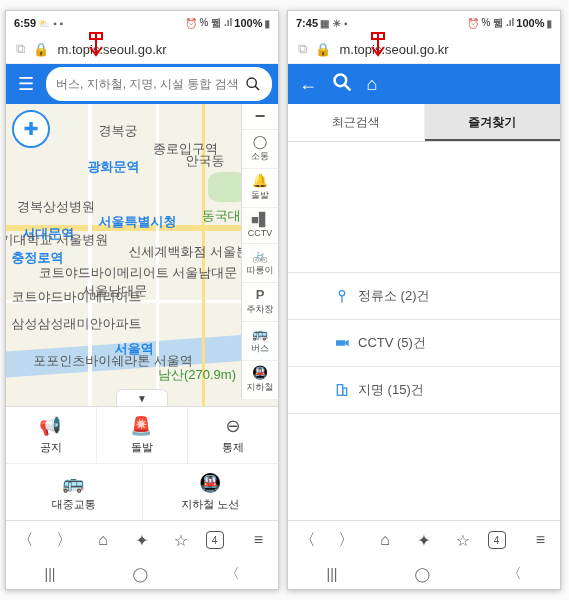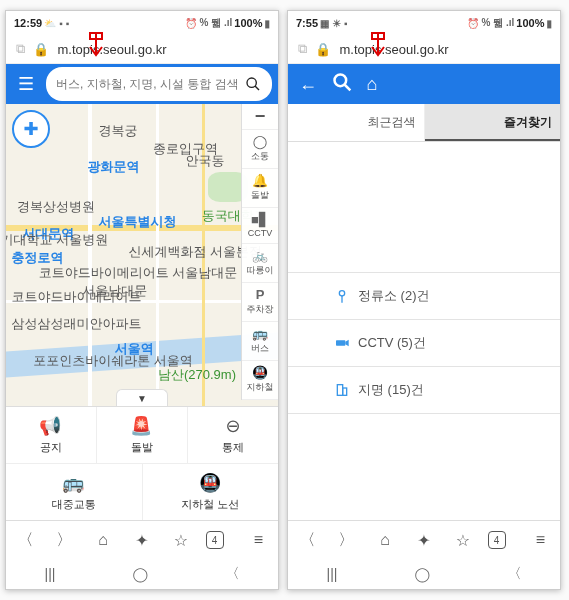--- a/index.html
+++ b/index.html
@@ -164,21 +164,21 @@
   .qg-cell:last-child{border-right:none;}
   .qg-row + .qg-row .qg-cell { border-top:1px solid #eee;}
   .qg-ico { font-size:18px;color:#555;}
   
   .tabs2 {
     display:flex;
     border-bottom:1px solid #ddd;
     background:#fff;
   }
   .tab2 {
-    flex:1; text-align:right;
+    flex:1; text-align:center;
     padding:10px 8px;
     font-size:12px;color:#555;
     border-right:1px solid #eee;
   }
   .tab2.active { background:#e5e5e5; font-weight:600; color:#222; box-shadow:inset 0 -2px 0 #555;}
   .tab2:last-child{border-right:none;}
   .results {
     flex:1;
     background:#fff;
   }
@@ -214,21 +214,21 @@
     width:16px;height:16px;font-size:10px;display:flex;align-items:center;justify-content:center;
   }
 </style>
 </head>
 <body>
 
 <div class="phone">
 
   <div class="statusbar">
     <div class="sb-left">
-      <span>12:59</span>
+      <span>6:59</span>
       <span class="cloud">⛅ ▪ ▪</span>
     </div>
     <div class="sb-right">
       <span class="dotico">⏰</span>
       <span class="dotico">% 뛟 .ıl</span>
       <span>100%</span>
       <span class="dotico">▮</span>
     </div>
   </div>
 
@@ -369,21 +369,21 @@
     <div>|||</div>
     <div>◯</div>
     <div>〈</div>
   </div>
 </div>
 
 <div class="phone">
 
   <div class="statusbar">
     <div class="sb-left">
-      <span>7:55</span>
+      <span>7:45</span>
       <span class="cloud">▦ ☀ ▪</span>
     </div>
     <div class="sb-right">
       <span class="dotico">⏰</span>
       <span class="dotico">% 뛟 .ıl</span>
       <span>100%</span>
       <span class="dotico">▮</span>
     </div>
   </div>
 

